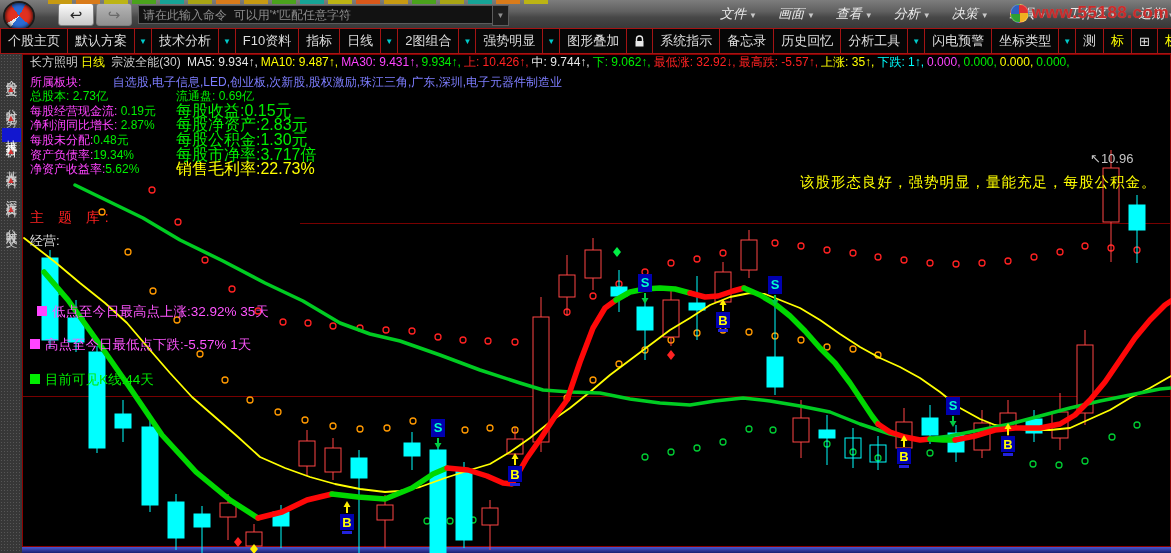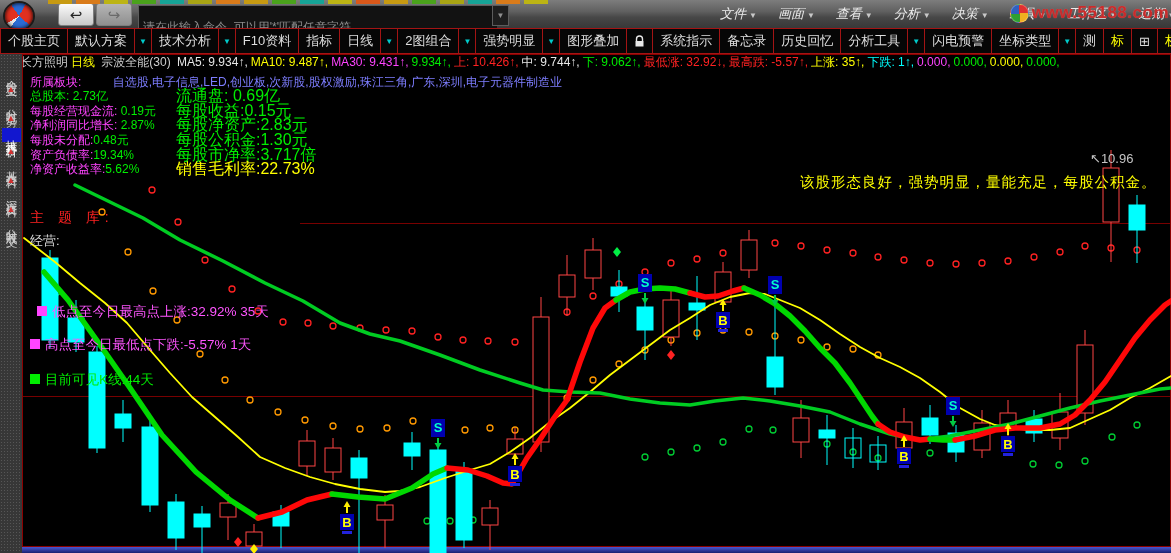--- a/index.html
+++ b/index.html
@@ -11,21 +11,21 @@
   .top-strip{position:absolute;left:48px;top:0;height:4px;display:flex;gap:4px;z-index:6;}
   .top-strip .block{width:24px;height:4px;}
   .logo{position:absolute;left:3px;top:1px;width:28px;height:26px;border-radius:50%;
         background:conic-gradient(from 30deg,#e03020 0 28%,#2b6bd4 28% 52%,#e8e8e8 52% 58%,#e03020 58% 82%,#2b6bd4 82%);
         border:2px solid #1a1a1a;box-shadow:inset 0 0 4px #000;z-index:3;}
   .nav-btn{position:absolute;top:3px;width:34px;height:21px;border:1px solid #7d7d7d;border-radius:3px;
            display:flex;align-items:center;justify-content:center;font-size:15px;z-index:3;}
   .nav-back{left:58px;background:linear-gradient(#fbfbfb,#c8c8c8);color:#222;}
   .nav-fwd{left:96px;background:linear-gradient(#b5b5b5,#8f8f8f);color:#6a6a6a;}
   .cmd-input{position:absolute;left:138px;top:5px;width:350px;height:17px;background:#121212;
-             border:1px solid #5c5c5c;border-right:none;color:#9a9a9a;font-size:12px;padding:12px 4px;z-index:3;
+             border:1px solid #5c5c5c;border-right:none;color:#9a9a9a;font-size:12px;padding:0 4px;z-index:3;
              font-family:"Liberation Sans","DejaVu Sans",sans-serif;}
   .cmd-input::placeholder{color:#8e8e8e;}
   .cmd-dd{position:absolute;left:492px;top:5px;width:15px;height:19px;background:#1e1e1e;border:1px solid #5c5c5c;
           color:#909090;font-size:8px;display:flex;align-items:center;justify-content:center;z-index:3;}
   .menubar{position:absolute;left:720px;top:0;height:28px;display:flex;align-items:center;gap:21px;z-index:3;}
   .menu-item{color:#ececec;font-size:13px;white-space:nowrap;cursor:default;font-style:italic;}
   .mi-arrow{font-size:8px;color:#c8c8c8;margin-left:3px;}
   .watermark{position:absolute;right:2px;top:3px;display:flex;align-items:center;gap:3px;z-index:9;}
   .wm-logo{width:17px;height:17px;border-radius:50%;
            background:conic-gradient(#e03030 0 25%,#f0b020 25% 50%,#30a030 50% 75%,#3060c0 75%);
@@ -35,42 +35,42 @@
   
   .toolbar{position:absolute;left:0;top:28px;right:0;height:26px;background:#000;display:flex;
            align-items:stretch;overflow:hidden;z-index:2;padding-left:1px;}
   .tb-btn{border:1px solid #a31414;margin-left:-1px;background:#060606;color:#dedede;font-size:13px;
           display:flex;align-items:center;padding:0 7px;white-space:nowrap;cursor:default;}
   .tb-btn.yellow{color:#ffff00;}
   .tb-dd{border:1px solid #a31414;margin-left:-1px;background:#060606;color:#00cccc;font-size:8px;
          display:flex;align-items:center;padding:0 4px;}
   .tb-spacer{flex:1;}
   
-  .infoline{position:absolute;left:12px;top:54px;right:0;height:16px;background:#000;line-height:16px;
+  .infoline{position:absolute;left:22px;top:54px;right:0;height:16px;background:#000;line-height:16px;
             font-size:12px;white-space:nowrap;overflow:hidden;z-index:2;padding-left:8px;}
   .infoline span{margin-right:3px;}
   
   .sidebar{position:absolute;left:0;top:54px;bottom:0;width:22px;z-index:2;
            background-color:#373737;background-image:radial-gradient(circle,#565656 .8px,transparent .9px);
            background-size:3px 3px;display:flex;flex-direction:column;align-items:center;padding-top:12px;box-sizing:border-box;}
   .side-tab{writing-mode:vertical-lr;text-orientation:upright;font-size:11.5px;color:#cfcfcf;
             letter-spacing:2px;margin:5px 0;cursor:default;}
   .side-tab.active{background:#1217cf;color:#ffffff;padding:3px 2px;margin:4px 0;}
   .side-sep{color:#d23030;font-size:9px;line-height:9px;margin:1px 0;}
   
   .chart-svg{position:absolute;left:0;top:0;z-index:3;pointer-events:none;}
   .overlay{position:absolute;z-index:4;white-space:nowrap;pointer-events:none;}
   .sector{left:30px;top:74px;font-size:12px;}
   .sector .lbl{color:#ff44ff;} .sector .val{color:#7d7dff;margin-left:28px;}
   .fund{left:30px;top:89px;}
   .frow{height:14.7px;line-height:14.7px;}
   .lc{display:inline-block;width:146px;font-size:12px;vertical-align:top;}
   .lc .lbl.green,.lc .val{color:#00ee00;} .lc .lbl.magenta{color:#ff44ff;}
   .rc{font-size:16px;color:#00ee00;vertical-align:top;}
-  .rc.med{font-size:16px;} .rc.yellow{color:#ffff00;}
+  .rc.med{font-size:12px;} .rc.yellow{color:#ffff00;}
   .themelib{left:30px;top:209px;color:#ff2222;font-size:14px;letter-spacing:5px;}
   .mgmt{left:30px;top:232px;color:#dcdcdc;font-size:13px;}
   .statline{left:30px;font-size:13.5px;}
   .stat-0{top:303px;color:#ff55ff;} .stat-1{top:336px;color:#ff55ff;} .stat-2{top:371px;color:#00ee00;}
   .stat-sq{display:inline-block;width:10px;height:10px;margin-right:5px;}
   .advice{left:800px;top:173px;color:#ffff00;font-size:14.5px;letter-spacing:1px;}
   .bottombar{position:absolute;left:22px;right:0;bottom:0;height:7px;z-index:1;
              background:linear-gradient(#5160e2,#1a2070);}
 </style>
 </head>

